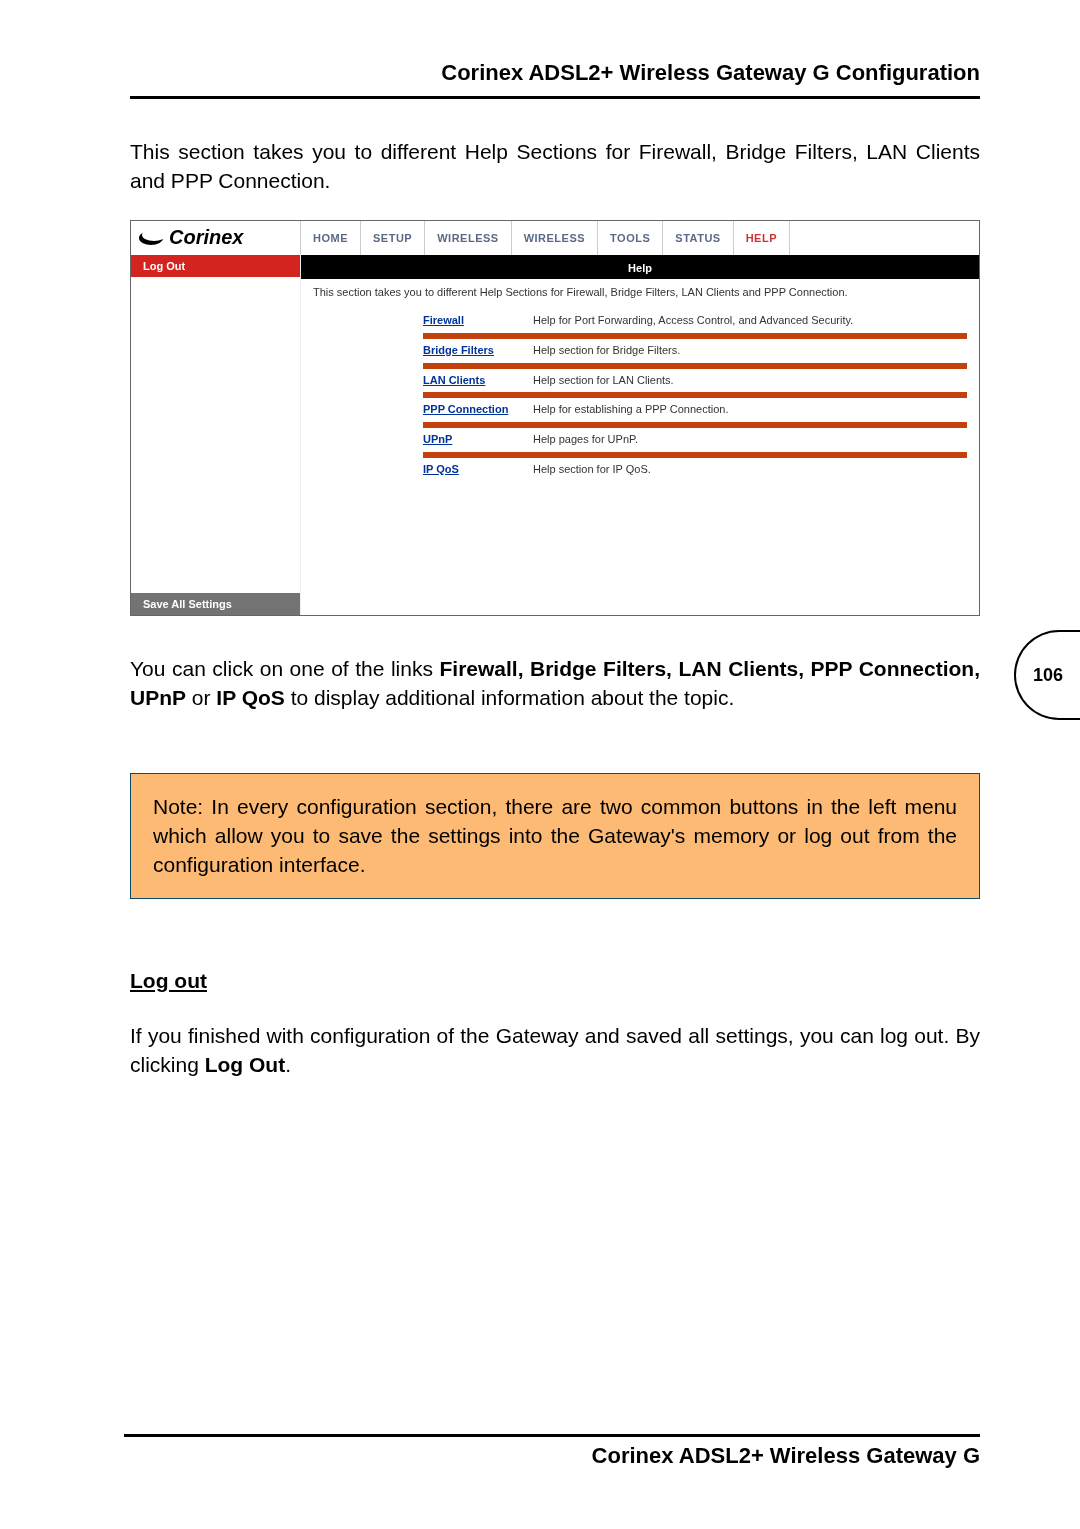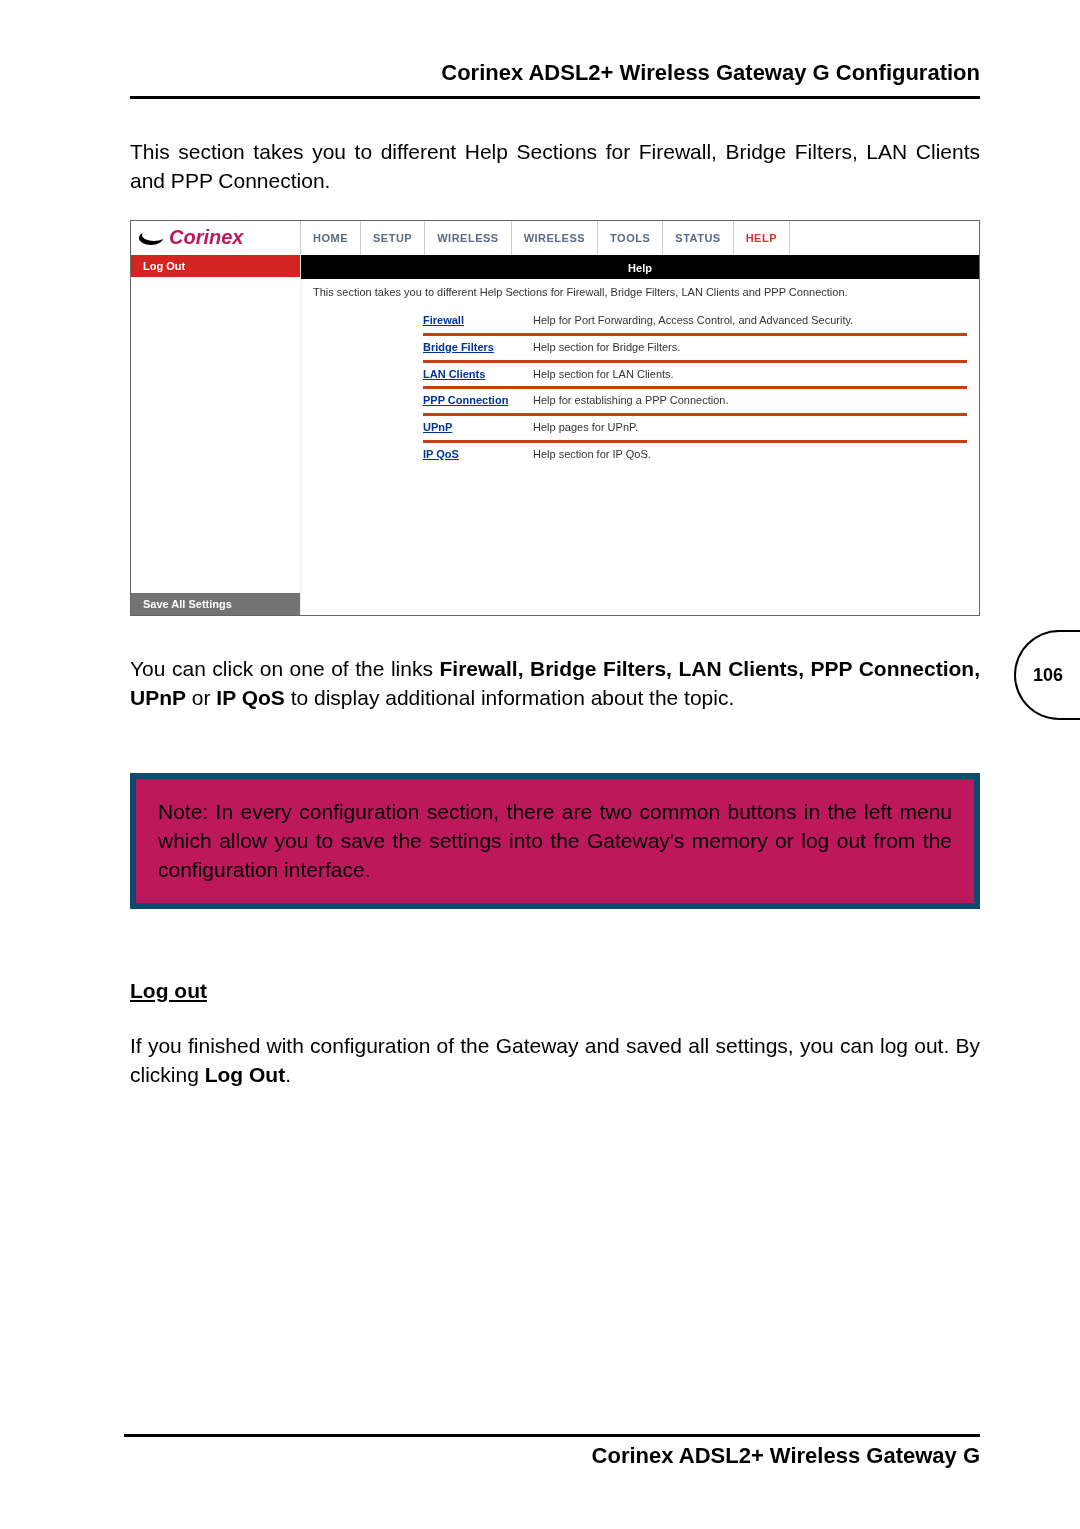--- a/index.html
+++ b/index.html
@@ -75,21 +75,21 @@
     position:absolute;
     left:3px;top:0px;
     width:24px;height:12px;
     border-radius:50%;
     background:#fff;
   }
   .logo-text {
     font-style: italic;
     font-weight: bold;
     font-size: 20px;
-    color: #be185d;
+    color: #000000;
   }
   .nav-item {
     flex: 0 0 auto;
     padding: 0 12px;
     font-size: 11px;
     font-weight: bold;
     letter-spacing: 0.5px;
     color: #5a6a85;
     display: flex;
     align-items: center;
@@ -136,21 +136,21 @@
     padding: 5px 0;
     border-top:2px solid #000;
   }
   .content-inner {
     padding: 6px 12px 12px 12px;
     font-size: 11px;
     color: #333;
   }
   .intro-line { margin-bottom: 10px; line-height:1.3; }
   .help-table { margin-left: 110px; }
-  .help-row { display: flex; border-bottom: 3px solid #c2410c; padding: 5px 0; }
+  .help-row { display: flex; border-bottom: 6px solid #c2410c; padding: 5px 0; }
   .help-row:last-child { border-bottom: none; }
   .help-link {
     flex: 0 0 110px;
     color: #003399;
     text-decoration: underline;
     font-weight: bold;
     cursor: pointer;
     font-size:11px;
   }
   .help-desc { flex: 1; font-size:11px; line-height:1.25; }
@@ -164,22 +164,22 @@
     border-right: none;
     border-radius: 50px 0 0 50px;
     display: flex;
     align-items: center;
     justify-content: center;
     font-family: Arial, sans-serif;
     font-weight: bold;
     font-size: 18px;
   }
   .note-box {
-    border: 6px solid #0c4a6e;
-    background: #be185d;
+    border: 1px solid #0c4a6e;
+    background: #fdba74;
     padding: 18px 22px;
     font-family: Arial, Helvetica, sans-serif;
     font-size: 21px;
     line-height: 1.4;
     text-align: justify;
     margin: 60px 0 70px 0;
   }
   .sub-heading {
     font-family: Arial, Helvetica, sans-serif;
     font-size: 21px;

